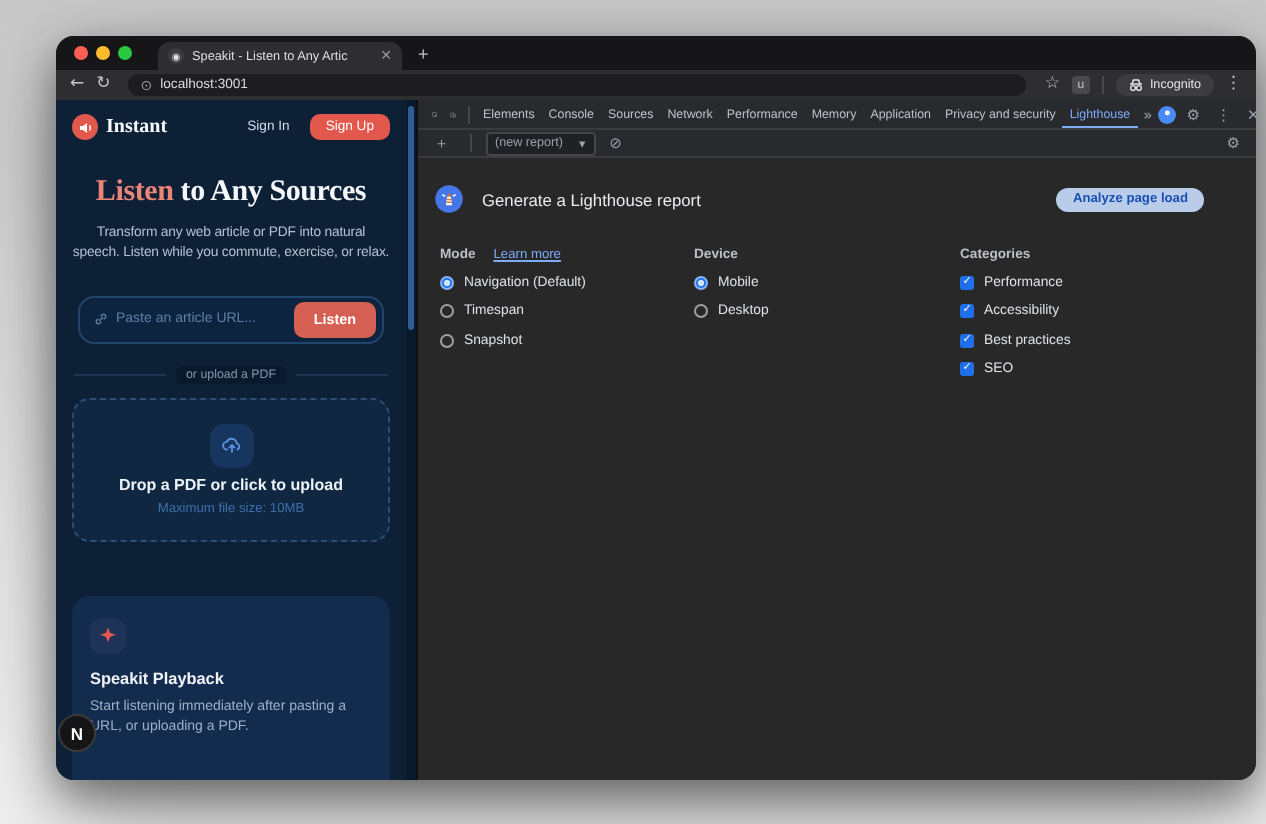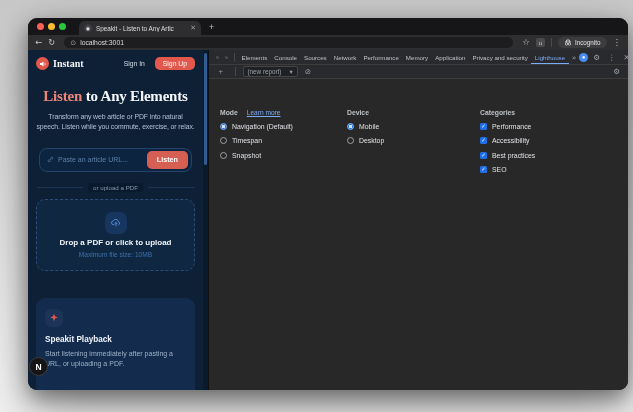--- a/index.html
+++ b/index.html
@@ -158,21 +158,21 @@
           <svg width="8" height="8" viewBox="0 0 16 16">
               <path d="M2 6v4h3l4 3V3L5 6H2z" fill="#fff"></path>
               <path d="M11.5 5.5a4 4 0 0 1 0 5" stroke="#fff" stroke-width="1.4" fill="none"></path>
             </svg>
         </span>
         <span class="brand">Instant</span>
         <span class="signin">Sign In</span>
         <button class="signup">Sign Up</button>
       </div>
 
-      <div class="hero-title"><span class="accent">Listen</span><span> to Any Elements</span></div>
+      <div class="hero-title"><span class="accent">Listen</span><span> to Any Sources</span></div>
       <div class="hero-sub">Transform any web article or PDF into natural speech. Listen while you commute, exercise, or relax.</div>
 
       <div class="url-row">
         <svg width="7" height="7" viewBox="0 0 14 14">
           <path d="M5.5 8.5l3-3M4 7l-1.5 1.5a2.2 2.2 0 0 0 3 3L7 10M7 4l1.5-1.5a2.2 2.2 0 0 1 3 3L10 7" stroke="#5d7fa6" stroke-width="1.4" fill="none" stroke-linecap="round"></path>
         </svg>
         <input class="url-input" placeholder="Paste an article URL..." style="">
         <button class="listen-btn">Listen</button>
       </div>
 
@@ -245,20 +245,31 @@
         <span class="dt-sep"></span>
         <span class="report-select">
             <span>(new report)</span>
             <span>▾</span>
           </span>
         <span class="dt-ico">⊘</span>
         <span style="margin-left:auto" class="dt-ico">⚙</span>
       </div>
 
       <div class="dt-body">
+        <div class="lh-header">
+          <svg width="15" height="15" viewBox="0 0 24 24">
+            <circle cx="12" cy="12" r="11" fill="#4577e8"></circle>
+            <path d="M9.5 17l1-7h3l1 7z" fill="#fff"></path>
+            <path d="M10.2 12.4h3.6M9.9 14.6h4.2" stroke="#e8710a" stroke-width="1.3"></path>
+            <path d="M10.5 10l1.5-3 1.5 3z" fill="#e8710a"></path>
+            <path d="M6.5 8.5L9 9.8M17.5 8.5L15 9.8" stroke="#fff" stroke-width="1.2"></path>
+          </svg>
+          <span class="lh-title">Generate a Lighthouse report</span>
+          <button class="analyze-btn">Analyze page load</button>
+        </div>
 
         <div class="lh-cols">
           <div class="col-mode">
             <div class="sec-label">
               <span>Mode</span>
               <a class="learn-more">Learn more</a>
             </div>
             <div class="opt-row">
               <span class="radio on"></span>
               <span class="opt-label">Navigation (Default)</span>

